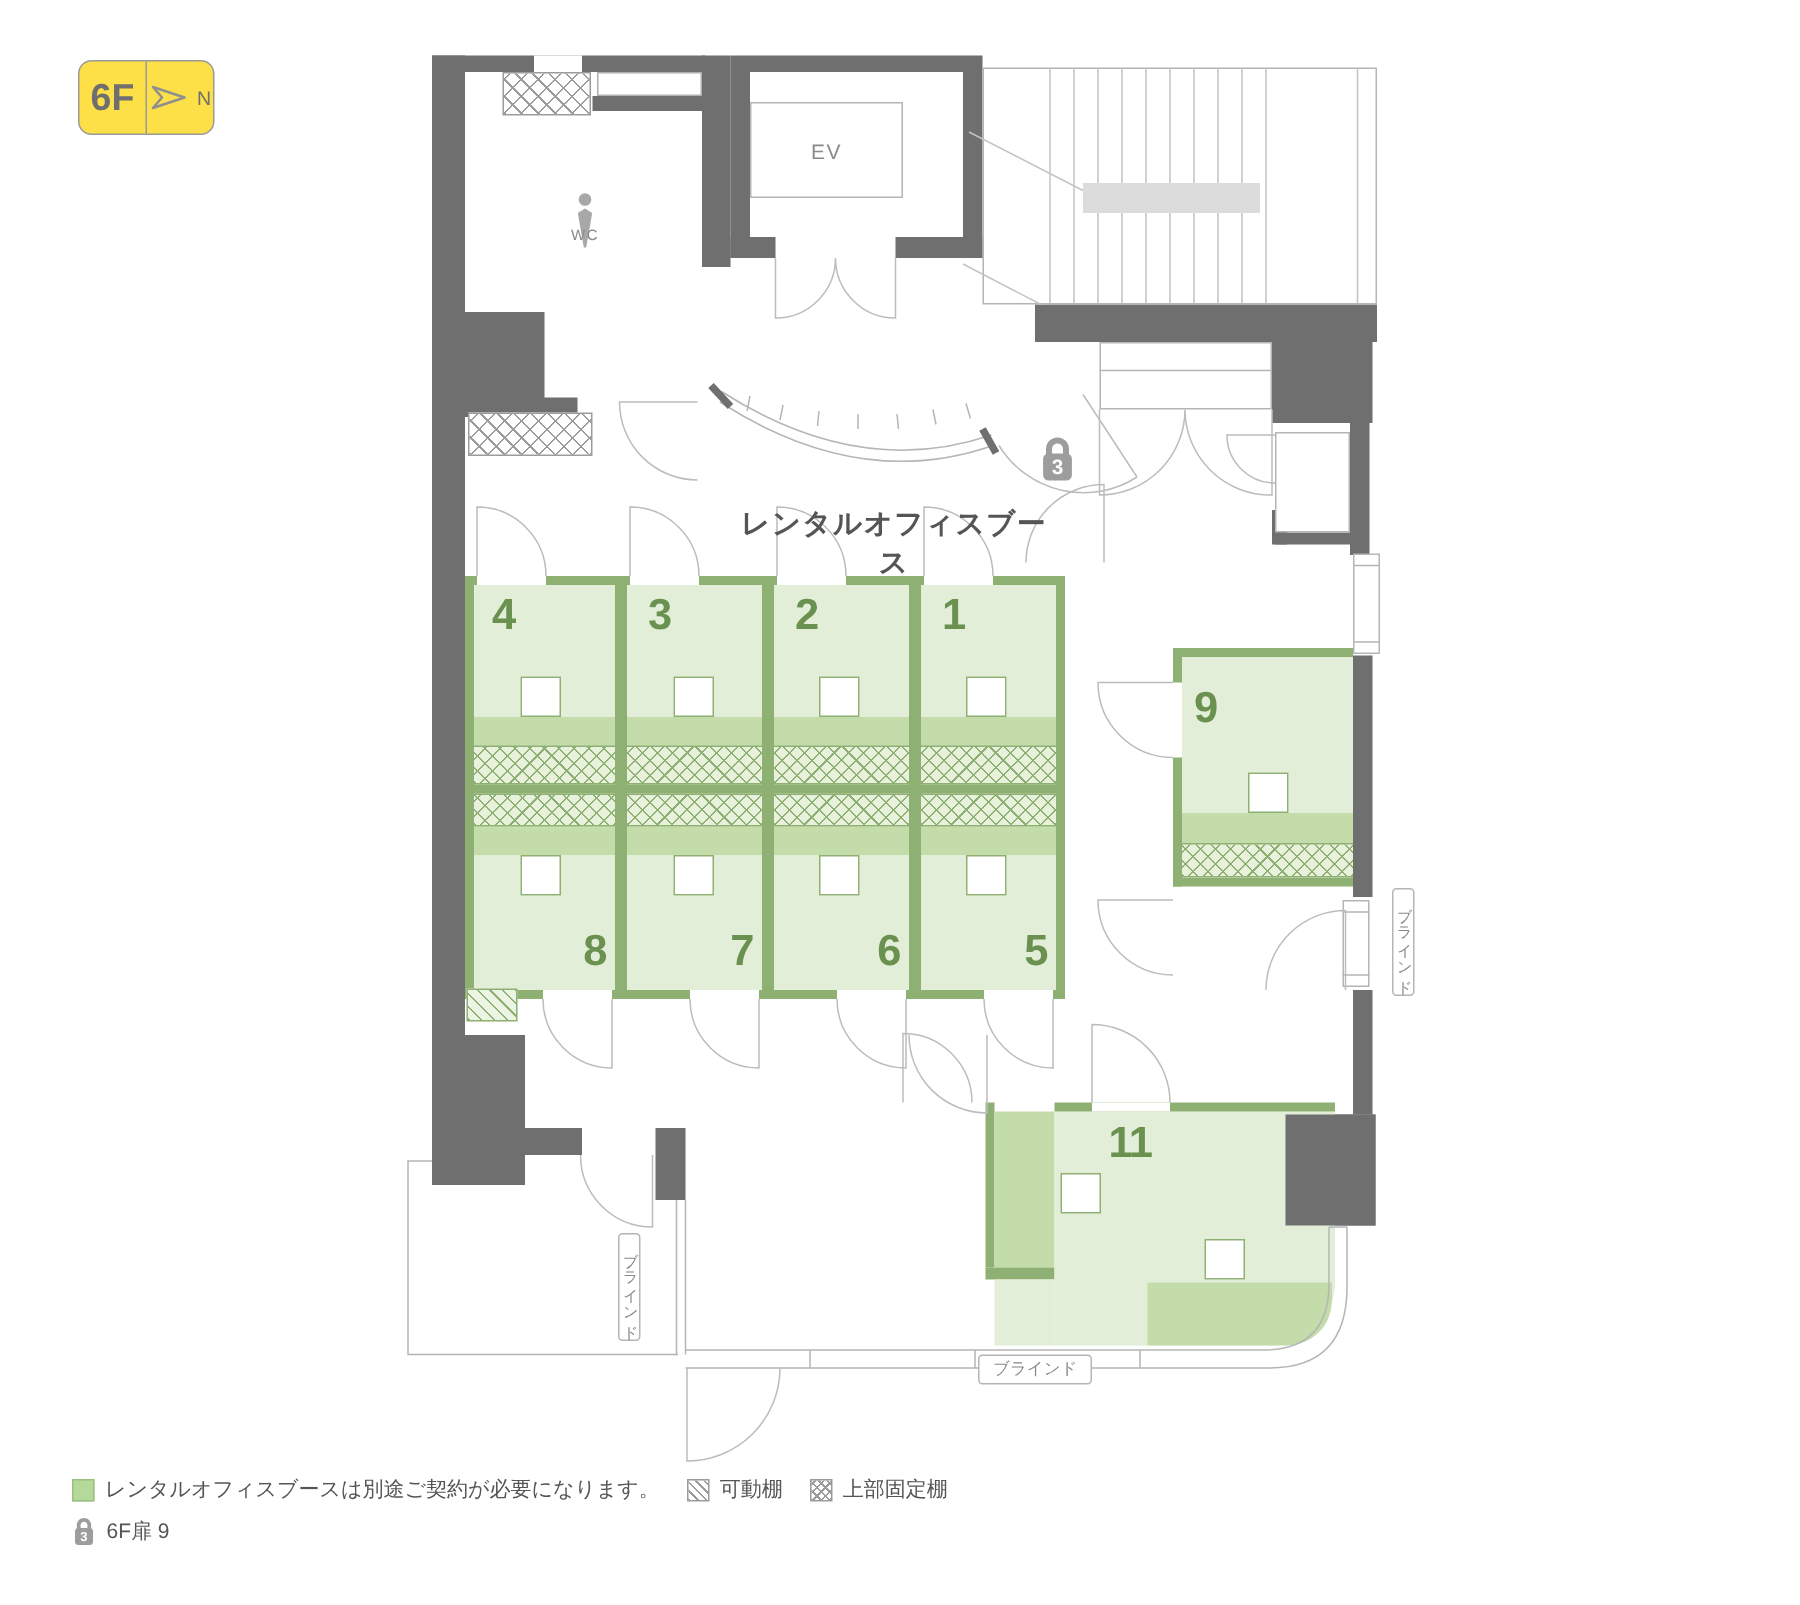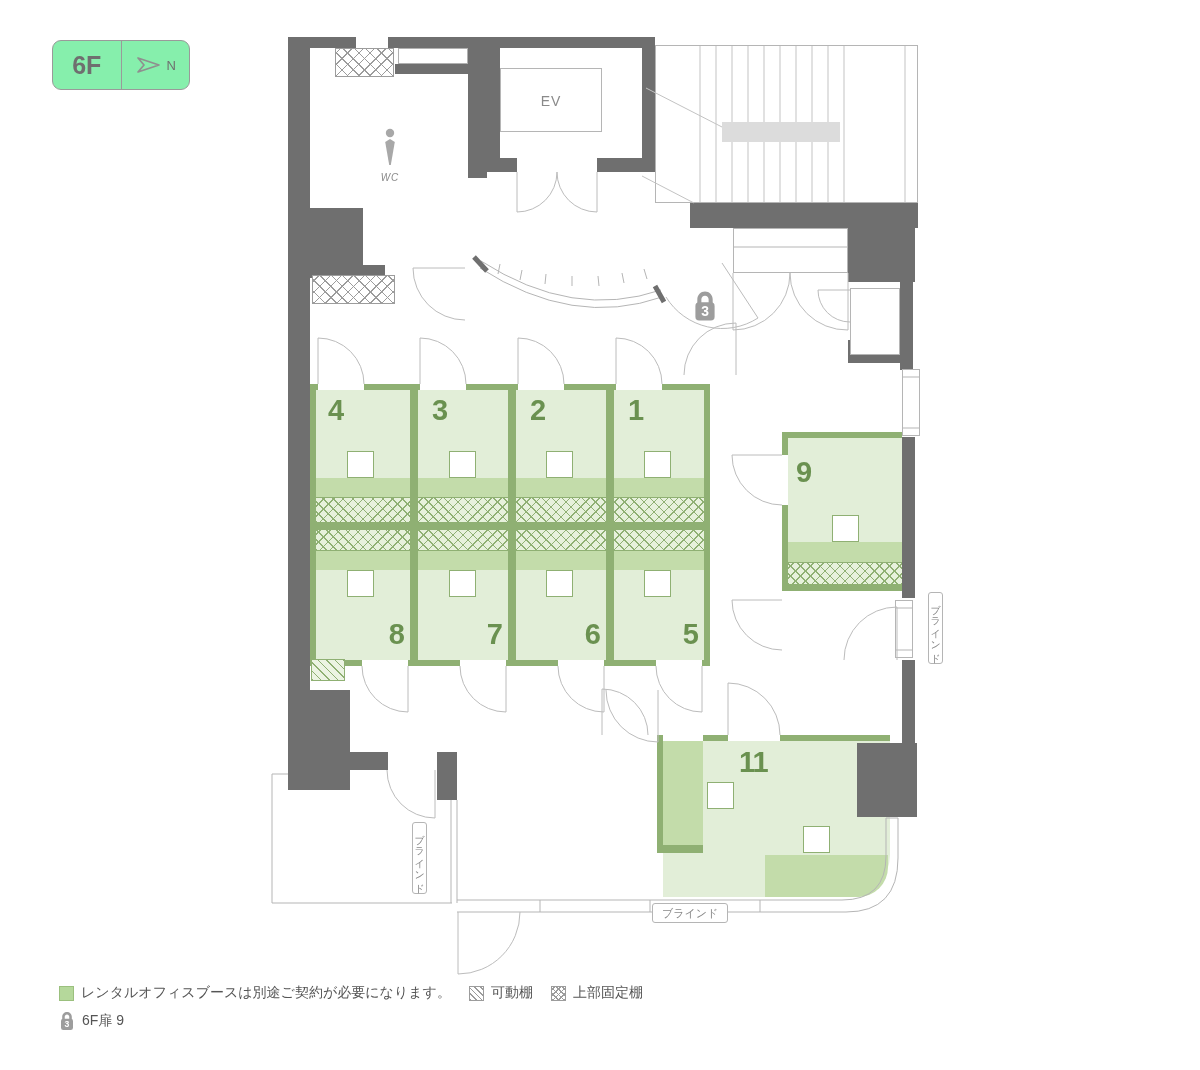--- a/index.html
+++ b/index.html
@@ -22,26 +22,26 @@
       border:1px solid #9c9c9c;}
   .chair{position:absolute;width:27px;height:27px;background:#fff;border:1px solid #8fb073;box-sizing:border-box;}
   .num{position:absolute;font-weight:bold;font-size:29px;color:#6a9150;letter-spacing:-1px;line-height:1;}
   .vlabel{position:absolute;writing-mode:vertical-rl;font-size:10px;color:#888;background:#fff;
       border:1px solid #b5b5b5;border-radius:3px;padding:4px 1px;letter-spacing:1px;line-height:1.1;}
   .hlabel{position:absolute;font-size:11px;color:#888;background:#fff;border:1px solid #b5b5b5;
       border-radius:3px;padding:2px 9px;line-height:1.3;}
   .roomlabel{position:absolute;font-size:10px;color:#8a8a8a;letter-spacing:1px;text-align:center;}
   #title{position:absolute;left:494px;top:336px;width:204px;text-align:center;
       font-size:19px;font-weight:bold;color:#555;letter-spacing:1px;}
-  #badge{position:absolute;left:52px;top:40px;width:138px;height:50px;border:1.6px solid #9a9a9a;
-      border-radius:9px;display:flex;box-sizing:border-box;background:#86efac;}
+  #badge{position:absolute;left:52px;top:40px;width:91px;height:50px;border:1.6px solid #9a9a9a;
+      border-radius:9px;display:flex;box-sizing:border-box;background:#fde047;}
   #badge .cell{flex:1;display:flex;align-items:center;justify-content:center;}
   #badge .cell:first-child{border-right:1px solid #9a9a9a;font-size:25px;font-weight:bold;color:#6f6f6f;}
   #badge .north-n{font-size:13px;color:#6f6f6f;margin-left:2px;}
-  #legend{position:absolute;left:48px;top:984px;font-size:14px;color:#555;margin-left:11px;}
+  #legend{position:absolute;left:48px;top:984px;font-size:14px;color:#555;}
   .leg-row{display:flex;align-items:center;margin-bottom:9px;}
   .leg-swatch{width:15px;height:15px;box-sizing:border-box;margin-right:7px;flex:none;}
   .leg-green{background:#b5d89b;border:1px solid #9bc07e;}
   .leg-diag{background-color:#fff;border:1px solid #9c9c9c;
       background-image:repeating-linear-gradient(45deg,#9c9c9c 0 1px,transparent 1px 4px);}
   .leg-cross{background-color:#fff;border:1px solid #9c9c9c;
       background-image:repeating-linear-gradient(45deg,#9c9c9c 0 1px,transparent 1px 4px),
                        repeating-linear-gradient(-45deg,#9c9c9c 0 1px,transparent 1px 4px);}
   .leg-gap{width:18px;flex:none;}
   svg text{font-family:"Liberation Sans",sans-serif;}
@@ -234,24 +234,25 @@
 
     <path d="M602,735 V689 A46,46 0 0 1 648,735 M728,735 V683 A52,52 0 0 1 780,735"></path>
 
     <path d="M658,690 V742 A52,52 0 0 1 606,690"></path>
   </svg>
 
   <svg width="14" height="38" viewBox="0 0 14 38" style="position:absolute;left:383px;top:128px;">
     <circle cx="7" cy="5" r="4.2" fill="#a8a8a8"></circle>
     <path d="M7 11 L2.2 14 L6.2 37 L7.8 37 L11.8 14 Z" fill="#a8a8a8"></path>
   </svg>
-  <div class="roomlabel" style="left:376px;top:172px;width:28px;font-style:italic;">WC</div>
+  <div class="roomlabel" style="left:376px;top:152px;width:28px;">WC</div>
 
   <div class="roomlabel" style="left:526px;top:93px;width:50px;font-size:14px;">EV</div>
 
+  <div id="title">レンタルオフィスブース</div>
 
   <svg width="26" height="32" viewBox="0 0 24 30" style="position:absolute;left:692px;top:290px;">
     <path d="M12 1.5c-4 0-7.2 3.2-7.2 7.2V14h3.8V8.7c0-1.9 1.5-3.4 3.4-3.4s3.4 1.5 3.4 3.4V14h3.8V8.7C19.2 4.7 16 1.5 12 1.5z" fill="#9d9d9d"></path>
     <rect x="3" y="11.5" width="18" height="17" rx="3.5" fill="#9d9d9d"></rect>
     <text x="12" y="24.5" font-size="13" font-weight="bold" fill="#fff" text-anchor="middle">3</text>
   </svg>
 
   <div class="vlabel" style="left:928px;top:592px;">ブラインド</div>
   <div class="vlabel" style="left:412px;top:822px;">ブラインド</div>
   <div class="hlabel" style="left:652px;top:903px;">ブラインド</div>

